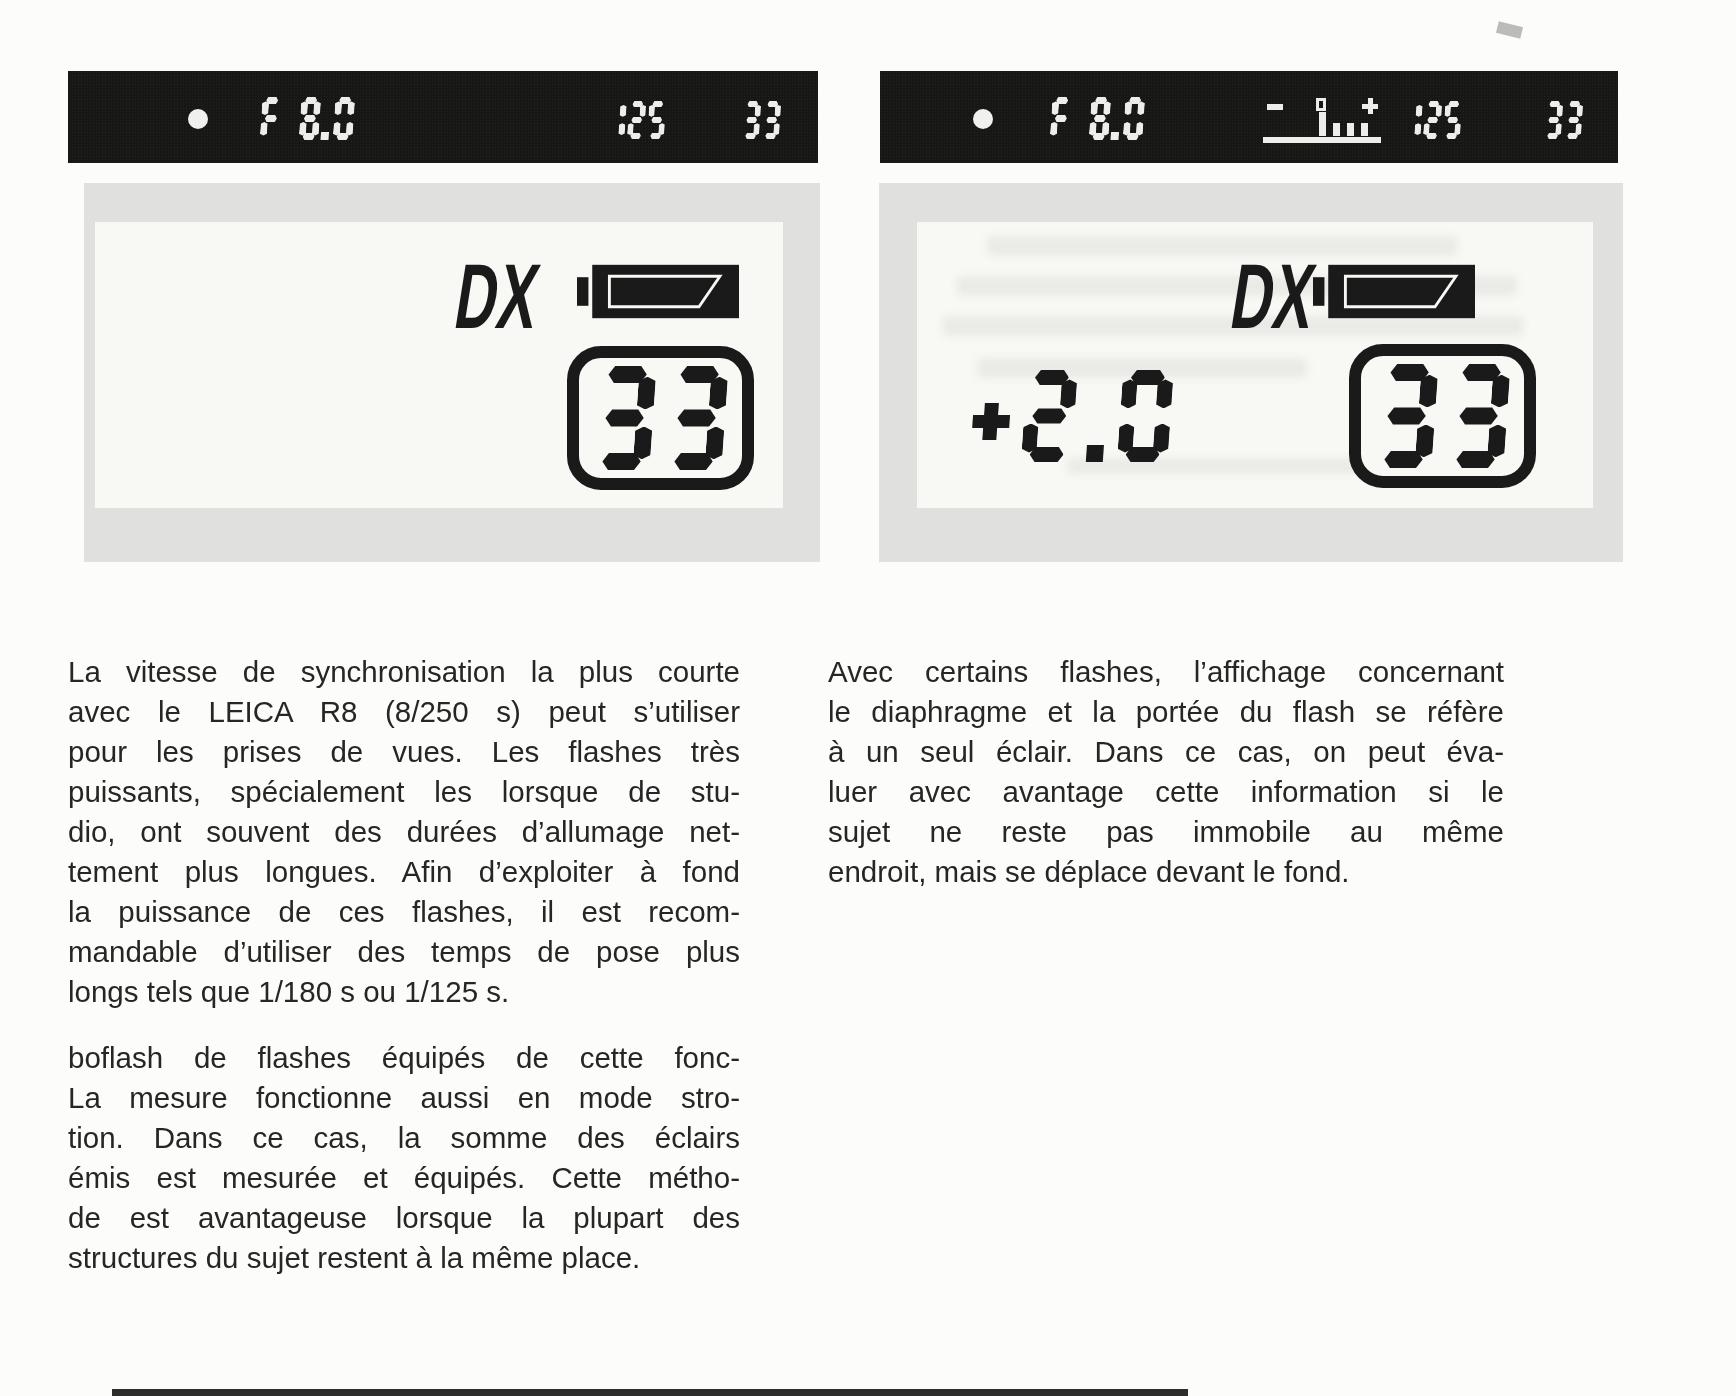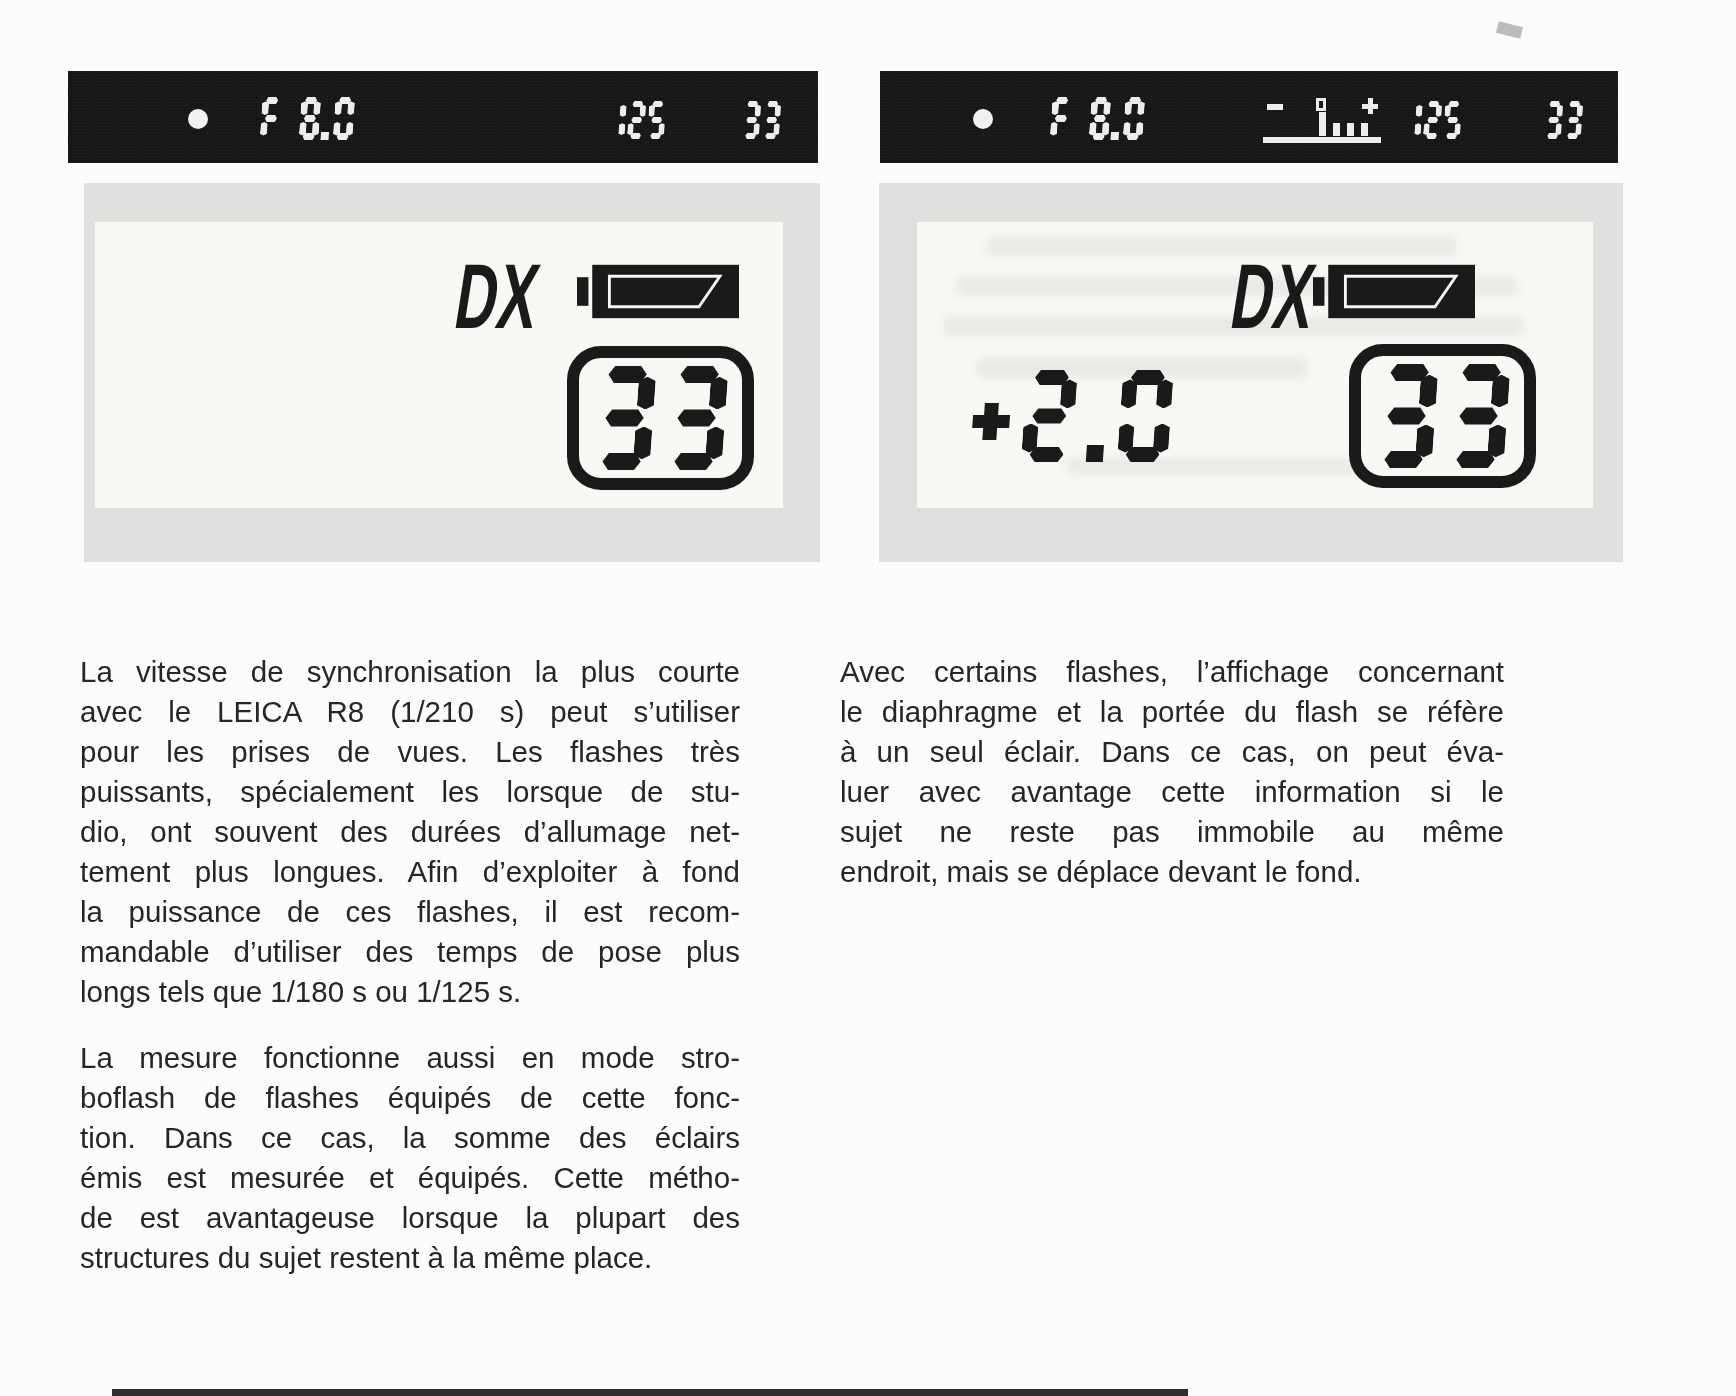--- a/index.html
+++ b/index.html
@@ -48,21 +48,21 @@
   .battery{position:absolute;width:162px;height:55px;}
   .counter-box{position:absolute;width:187px;height:144px;border:12px solid #1a1a1a;border-radius:34px;
                background:#f8f8f5;box-sizing:border-box;display:flex;align-items:center;justify-content:center;}
 
   .ghost{position:absolute;background:#5f5f5f;opacity:0.09;filter:blur(4px);border-radius:4px;}
 
   
   .caption{position:absolute;top:578px;font-size:26px;color:#3c3c3c;word-spacing:4px;}
   .col{position:absolute;top:652px;font-size:29.5px;line-height:40px;color:#262626;}
   .para{margin:0 0 26px 0;}
-  .tl{text-align:justify;text-align-last:justify;text-justify:inter-word;margin-left:12px;}
+  .tl{text-align:justify;text-align-last:justify;text-justify:inter-word;}
   .tl.last{text-align-last:left;}
 
   .page-num{position:absolute;left:0;right:0;top:1336px;text-align:center;font-size:31px;color:#2e2e2e;}
 
   
   .artifact-top{position:absolute;left:1497px;top:24px;width:25px;height:12px;background:#a6a6a4;
                 opacity:.75;transform:rotate(14deg);}
   .artifact-bottom{position:absolute;left:112px;top:1389px;width:1076px;height:7px;background:#2d2d2b;}
 </style>
 </head>
@@ -302,32 +302,32 @@
             </span>
           </div>
       </div>
     </div>
   </div>
 
 
   <div class="col" style="left:68px;width:672px">
     <div class="para">
         <div class="tl">La vitesse de synchronisation la plus courte</div>
-        <div class="tl">avec le LEICA R8 (1/210 s) peut s’utiliser</div>
+        <div class="tl">avec le LEICA R8 (8/250 s) peut s’utiliser</div>
         <div class="tl">pour les prises de vues. Les flashes très</div>
         <div class="tl">puissants, spécialement les lorsque de stu-</div>
         <div class="tl">dio, ont souvent des durées d’allumage net-</div>
         <div class="tl">tement plus longues. Afin d’exploiter à fond</div>
         <div class="tl">la puissance de ces flashes, il est recom-</div>
         <div class="tl">mandable d’utiliser des temps de pose plus</div>
         <div class="tl last">longs tels que 1/180 s ou 1/125 s.</div>
       </div>
     <div class="para">
+        <div class="tl">boflash de flashes équipés de cette fonc-</div>
         <div class="tl">La mesure fonctionne aussi en mode stro-</div>
-        <div class="tl">boflash de flashes équipés de cette fonc-</div>
         <div class="tl">tion. Dans ce cas, la somme des éclairs</div>
         <div class="tl">émis est mesurée et équipés. Cette métho-</div>
         <div class="tl">de est avantageuse lorsque la plupart des</div>
         <div class="tl last">structures du sujet restent à la même place.</div>
       </div>
   </div>
   <div class="col" style="left:828px;width:676px">
     <div class="para">
         <div class="tl">Avec certains flashes, l’affichage concernant</div>
         <div class="tl">le diaphragme et la portée du flash se réfère</div>

